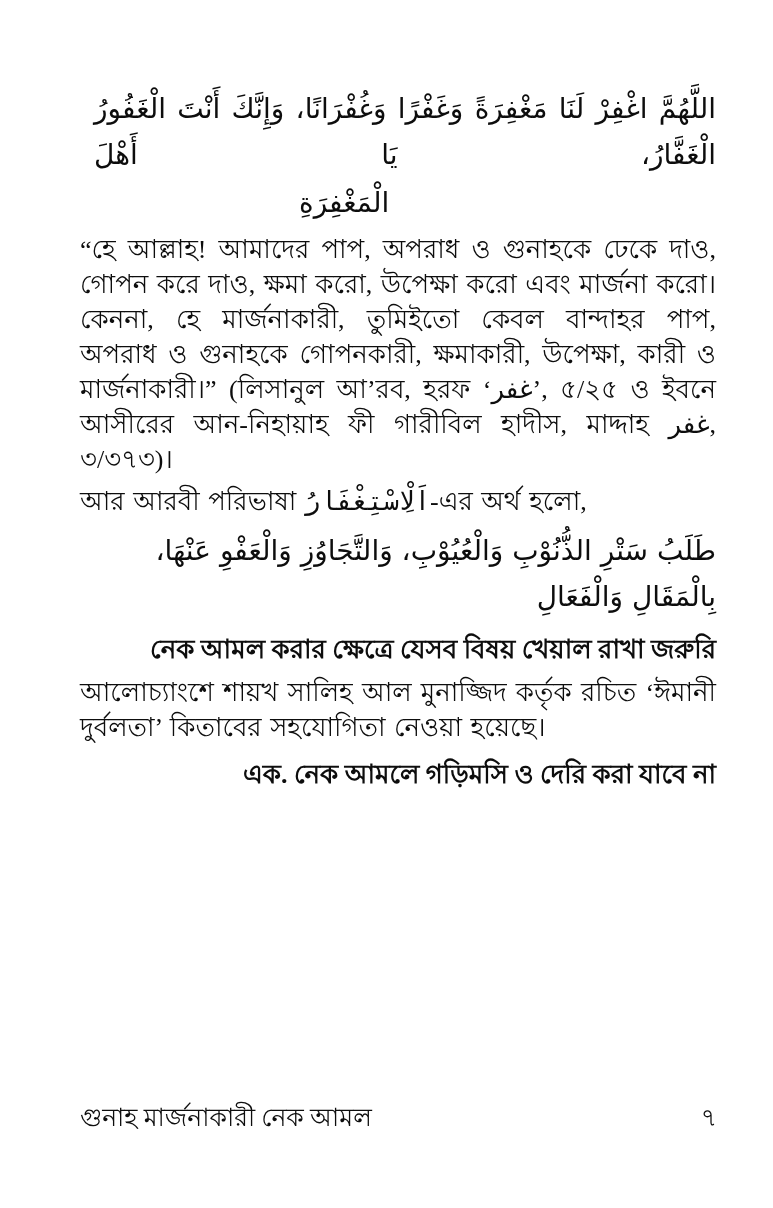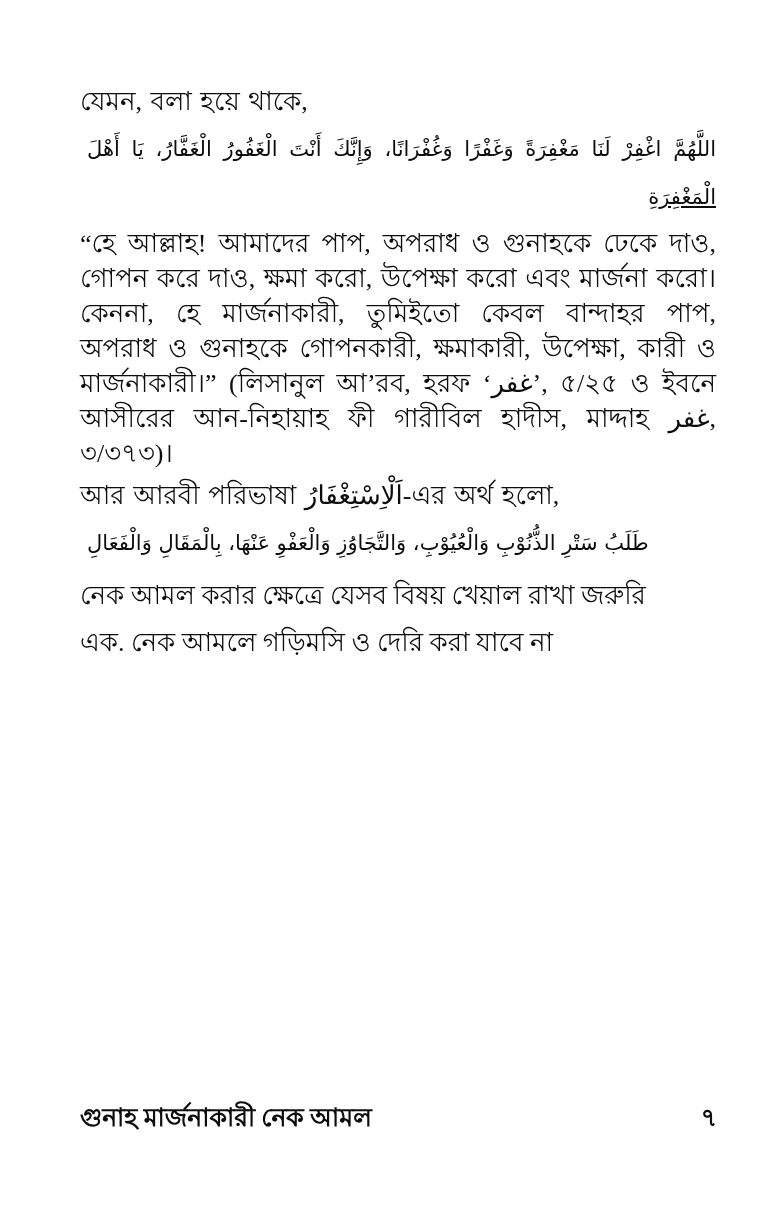--- a/index.html
+++ b/index.html
@@ -20,85 +20,83 @@
     font-size: 26px;
     line-height: 35px;
     text-align: justify;
     word-spacing: 2px;
   }
   .bn-left { text-align: left; }
   .para { margin: 0 0 7px 0; }
   .arabic {
     direction: rtl;
     font-family: "DejaVu Sans", sans-serif;
-    font-size: 21px;
+    font-size: 28px;
     line-height: 46px;
-    margin: 2px 0 6px 7px;
+    margin: 2px 0 6px 14px;
   }
   .arabic-justify {
     text-align: justify;
     text-align-last: justify;
   }
   .arabic-runover {
     direction: rtl;
-    text-align: right;
+    text-align: left;
     padding-left: 205px;
     margin-top: -4px;
-    text-decoration: underline;
   }
-  .arabic-center { text-align: left; }
+  .arabic-center { text-align: right; }
   .heading {
-    font-weight: normal;
+    font-weight: bold;
     font-size: 26px;
     line-height: 35px;
-    text-align: left;
+    text-align: right;
     margin: 12px 0 8px 0;
   }
   .ar-inline {
-    font-family: Liberation Serif, serif;
+    font-family: Liberation Mono, monospace;
     unicode-bidi: isolate;
     direction: rtl;
   }
   .footer {
     position: absolute;
     left: 80px; right: 56px; top: 1101px;
     display: flex;
     justify-content: space-between;
     align-items: baseline;
     font-size: 25px;
     line-height: 34px;
-    font-weight: bold;
   }
 </style>
 </head>
 <body>
 
 <div class="content">
 
-  <div class="bn bn-left para">যেমন, বলা হয়ে থাকে,</div>
 
   <div>
     <div class="arabic arabic-justify" lang="ar" dir="rtl">اللَّهُمَّ اغْفِرْ لَنَا مَغْفِرَةً وَغَفْرًا وَغُفْرَانًا، وَإِنَّكَ أَنْتَ الْغَفُورُ الْغَفَّارُ، يَا أَهْلَ</div>
     <div class="arabic arabic-runover" lang="ar" dir="rtl">الْمَغْفِرَةِ</div>
   </div>
 
   <div class="bn para">“হে আল্লাহ! আমাদের পাপ, অপরাধ ও গুনাহকে ঢেকে দাও, গোপন করে দাও, ক্ষমা করো, উপেক্ষা করো এবং মার্জনা করো। কেননা, হে মার্জনাকারী, তুমিইতো কেবল বান্দাহর পাপ, অপরাধ ও গুনাহকে গোপনকারী, ক্ষমাকারী, উপেক্ষা, কারী ও মার্জনাকারী।” (লিসানুল আ’রব, হরফ ‘غفر’, ৫/২৫ ও ইবনে আসীরের আন-নিহায়াহ ফী গারীবিল হাদীস, মাদ্দাহ غفر, ৩/৩৭৩)।</div>
 
   <div class="bn bn-left para">
     <span>আর আরবী পরিভাষা </span><span class="ar-inline" lang="ar">اَلْاِسْتِغْفَارُ</span><span>-এর অর্থ হলো,</span>
   </div>
 
   <div class="arabic arabic-center" lang="ar" dir="rtl">طَلَبُ سَتْرِ الذُّنُوْبِ وَالْعُيُوْبِ، وَالتَّجَاوُزِ وَالْعَفْوِ عَنْهَا، بِالْمَقَالِ وَالْفَعَالِ</div>
 
 
 
 
 
   <div class="heading">নেক আমল করার ক্ষেত্রে যেসব বিষয় খেয়াল রাখা জরুরি</div>
 
+  <div class="bn para">আলোচ্যাংশে শায়খ সালিহ আল মুনাজ্জিদ কর্তৃক রচিত ‘ঈমানী দুর্বলতা’ কিতাবের সহযোগিতা নেওয়া হয়েছে।</div>
 
   <div class="heading">এক. নেক আমলে গড়িমসি ও দেরি করা যাবে না</div>
 
 </div>
 
 <div class="footer">
   <span>গুনাহ মার্জনাকারী নেক আমল</span>
   <span>৭</span>
 </div>
 

